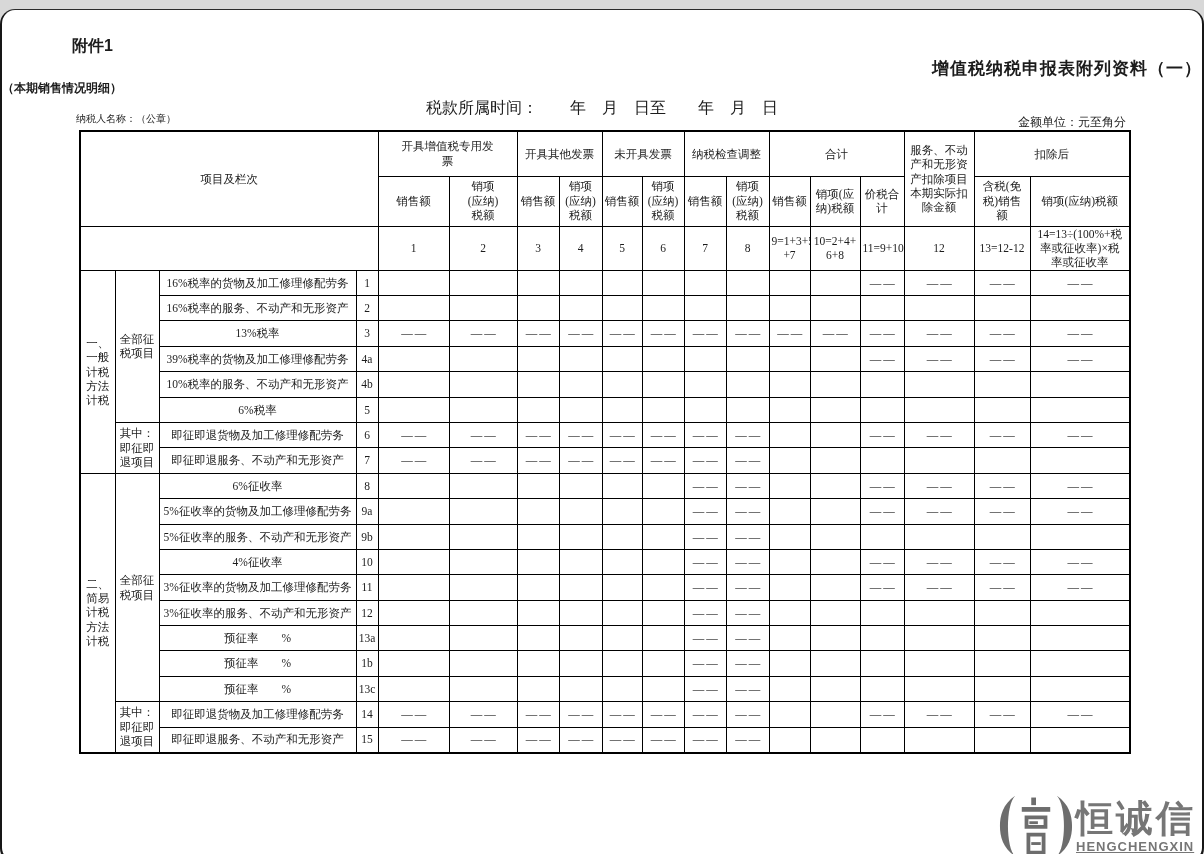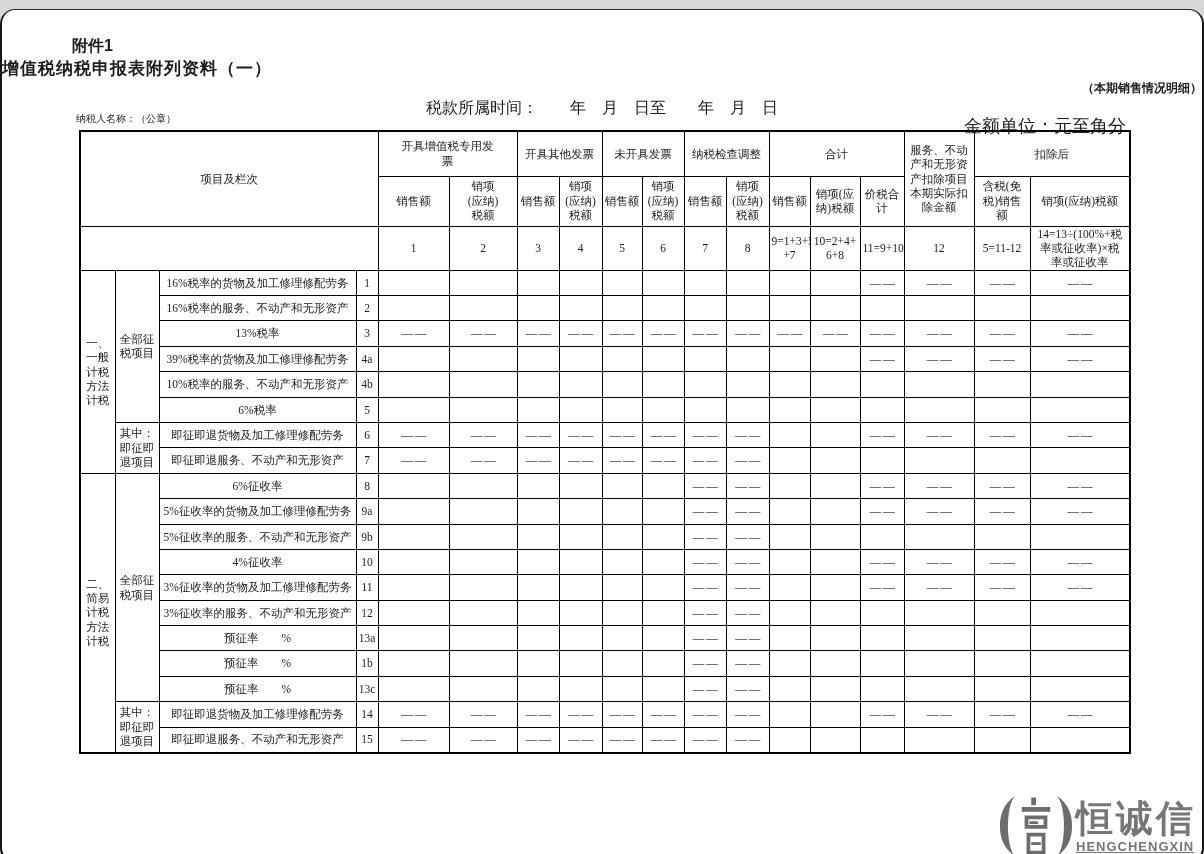--- a/index.html
+++ b/index.html
@@ -9,32 +9,32 @@
     border-left:2px solid #161616; border-right:2px solid #161616;
     border-bottom:3px solid #161616; border-top:1px solid #2a2a2a;
     font-family:"Liberation Serif","DejaVu Serif",serif; color:#1c1c1c;border-radius:15px;
   }
   .attachment {
     position:absolute; left:70px; top:26px;
     font-family:"Liberation Sans","DejaVu Sans",sans-serif;
     font-size:16px; font-weight:bold;
   }
   .title {
-    position:absolute; left:0; right:0; top:47px; text-align:left;
+    position:absolute; left:0; right:0; top:47px; text-align:right;
     font-family:"Liberation Sans","DejaVu Sans",sans-serif;
     font-size:17px; font-weight:bold; letter-spacing:1px;
   }
   .subtitle {
-    position:absolute; left:0; right:0; top:70px; text-align:right;
+    position:absolute; left:0; right:0; top:70px; text-align:left;
     font-family:"Liberation Sans","DejaVu Sans",sans-serif;
     font-size:12px; font-weight:bold;
   }
   .period { position:absolute; left:0; right:0; top:88px; text-align:center; font-size:16px; }
   .taxpayer { position:absolute; left:74px; top:102px; font-size:10px; }
-  .unit { position:absolute; right:76px; top:104px; font-size:18px; }
+  .unit { position:absolute; right:76px; top:104px; font-size:12px; }
 
   table.form {
     position:absolute; left:77px; top:120px; width:1051px;
     border-collapse:collapse; table-layout:fixed;
     border:2px solid #000;
   }
   table.form th, table.form td {
     border:1px solid #000; padding:0 2px;
     text-align:center; vertical-align:middle;
     font-weight:normal; white-space:pre-line;
@@ -144,21 +144,21 @@
         <th class="num-cell">5</th>
         <th class="num-cell">6</th>
         <th class="num-cell">7</th>
         <th class="num-cell">8</th>
         <th class="num-cell">9=1+3+5
 +7</th>
         <th class="num-cell">10=2+4+
 6+8</th>
         <th class="num-cell">11=9+10</th>
         <th class="num-cell">12</th>
-        <th class="num-cell">5=11-12</th>
+        <th class="num-cell">13=12-12</th>
         <th class="formula-cell">14=13÷(100%+税
 率或征收率)×税
 率或征收率</th>
       </tr>
     </thead>
     <tbody>
         <tr>
           <th class="group-cell" rowspan="8">一、
 一般
 计税

